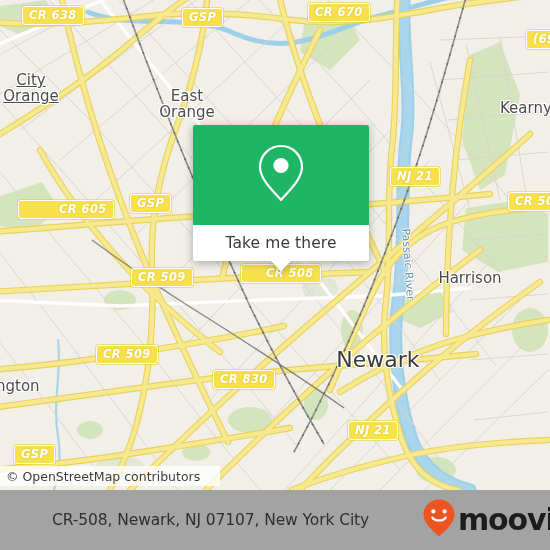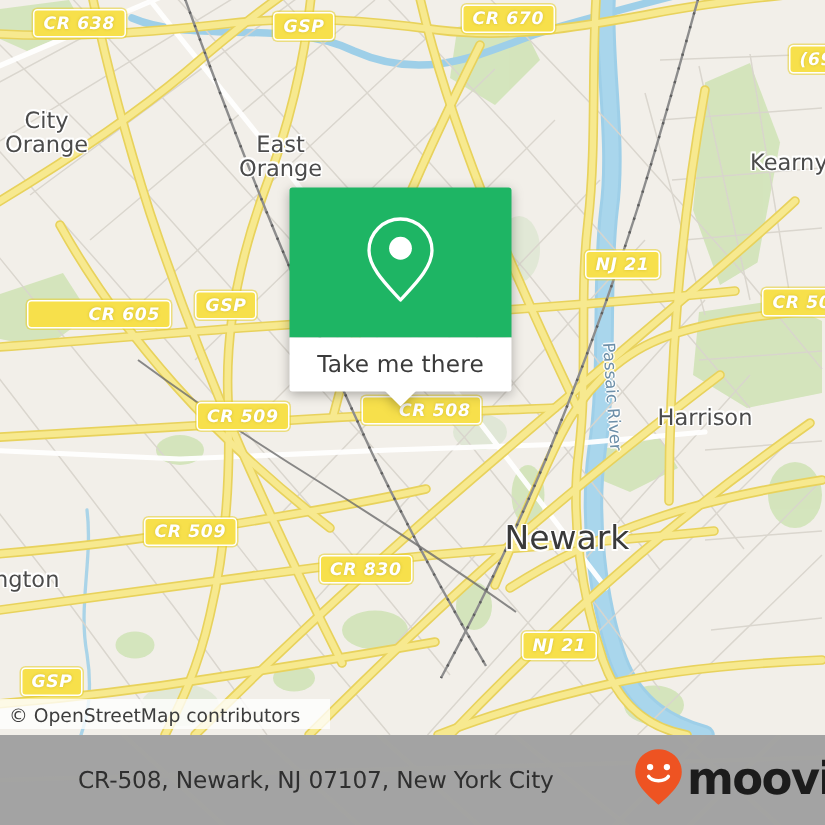--- a/index.html
+++ b/index.html
@@ -91,21 +91,21 @@
     box-shadow: 0 0 0 1px rgba(230,205,40,.55);
     text-shadow: 0 0 2px rgba(170,150,20,.45);
     font-style: italic;
   }
 
   
   .popup {
     position: absolute;
     left: 193px;
     top: 125px;
-    width: 148px;
+    width: 176px;
     filter: drop-shadow(0 2px 4px rgba(0,0,0,.30));
   }
   .popup-head {
     height: 100px;
     background: #1eb564;
     border-radius: 2px 2px 0 0;
     display: flex;
     align-items: center;
     justify-content: center;
   }
@@ -354,21 +354,21 @@
         <g stroke="#5e5e5e" stroke-width="1.6" stroke-dasharray="1.5 8" fill="none">
           <path d="M120 -10 C138 40 158 92 178 142 C200 196 224 250 248 302 C272 352 298 400 324 444"></path>
           <path d="M468 -10 C454 40 440 92 424 142 C406 198 386 252 364 306 C342 358 318 408 294 452"></path>
         </g>
         <g stroke="#6d6d6d" stroke-width="1.3" fill="none" opacity=".8">
           <path d="M92 240 C130 268 172 296 214 322 C258 350 302 378 344 408"></path>
         </g>
       </g>
     </svg>
 
-    <div class="place sz-town" style="left:0px;   top:72px;  width:62px;">City
+    <div class="place sz-town" style="left:0px;   top:72px;  width:62px;text-decoration:underline;">City
 Orange</div>
     <div class="place sz-town" style="left:156px; top:88px; width:62px;">East
 Orange</div>
     <div class="place sz-town" style="left:500px; top:100px; width:66px; text-align:left;">Kearny</div>
     <div class="place sz-town" style="left:432px; top:270px; width:76px;">Harrison</div>
     <div class="place sz-city" style="left:336px; top:348px; width:84px;">Newark</div>
     <div class="place sz-town" style="left:-4px;  top:378px; width:62px; text-align:left;">ngton</div>
 
     <div class="river-label" style="left:412px; top:228px; transform: rotate(86deg);">Passaic River</div>
 

